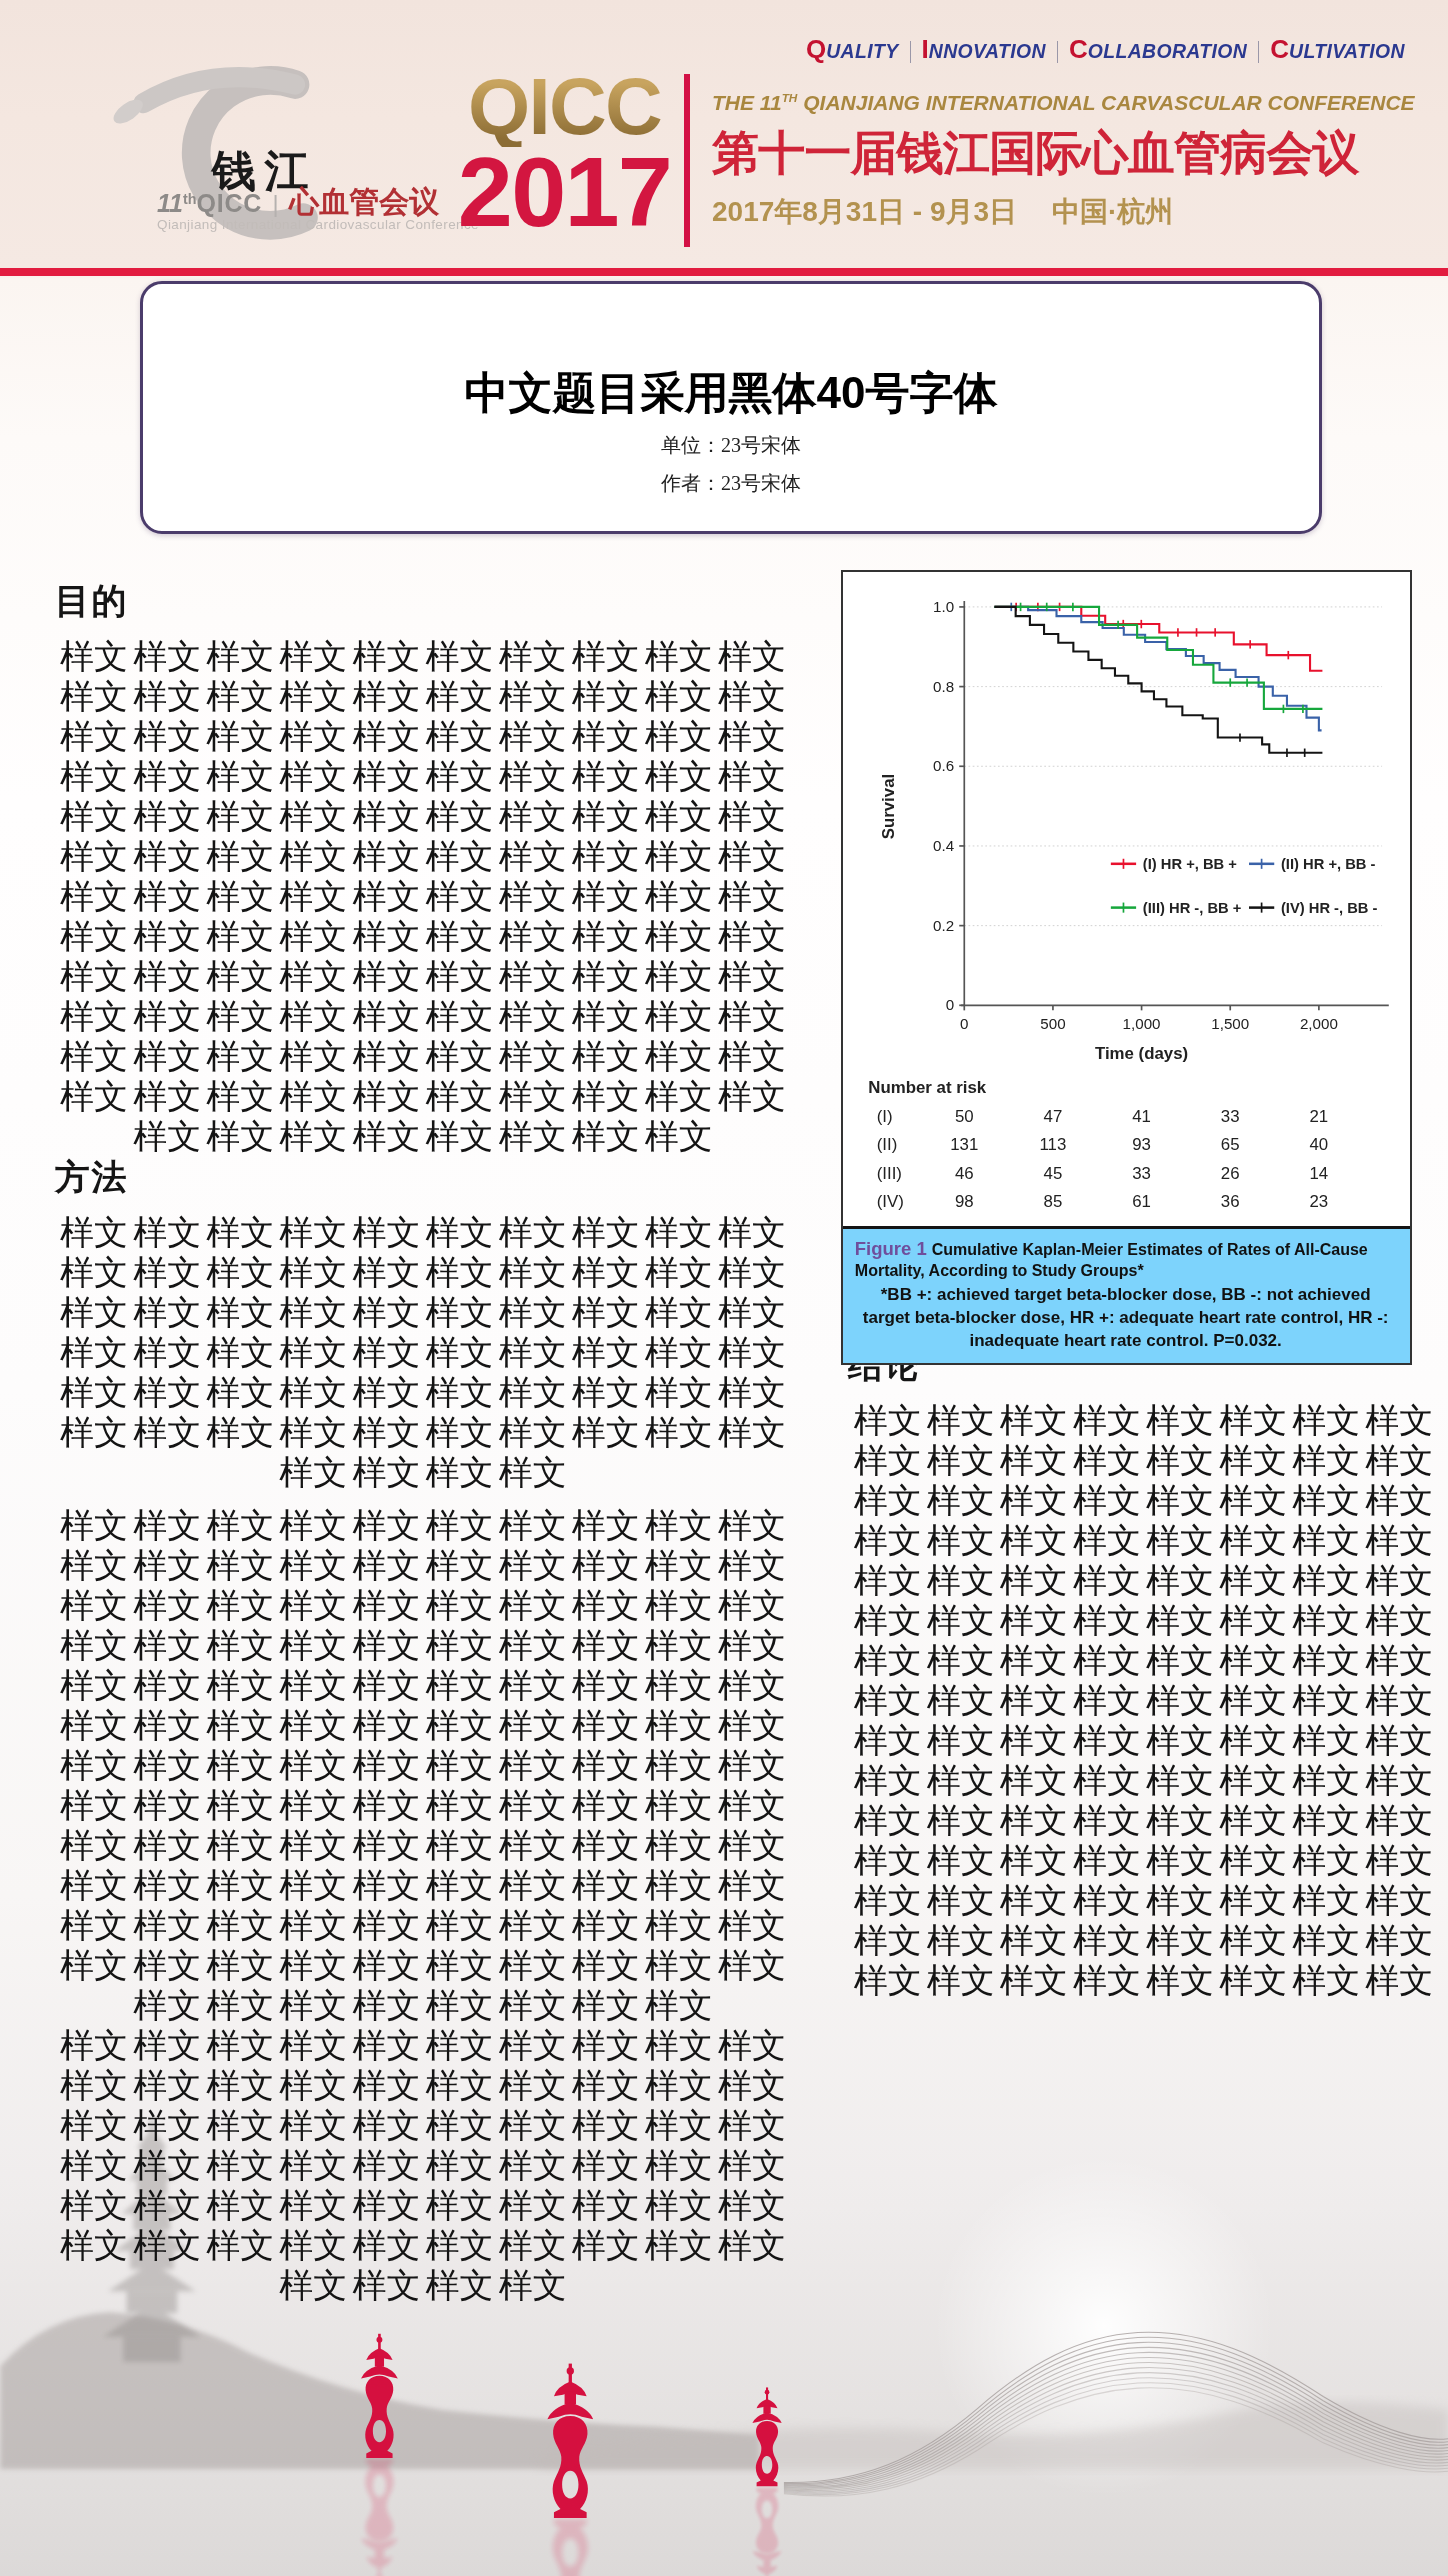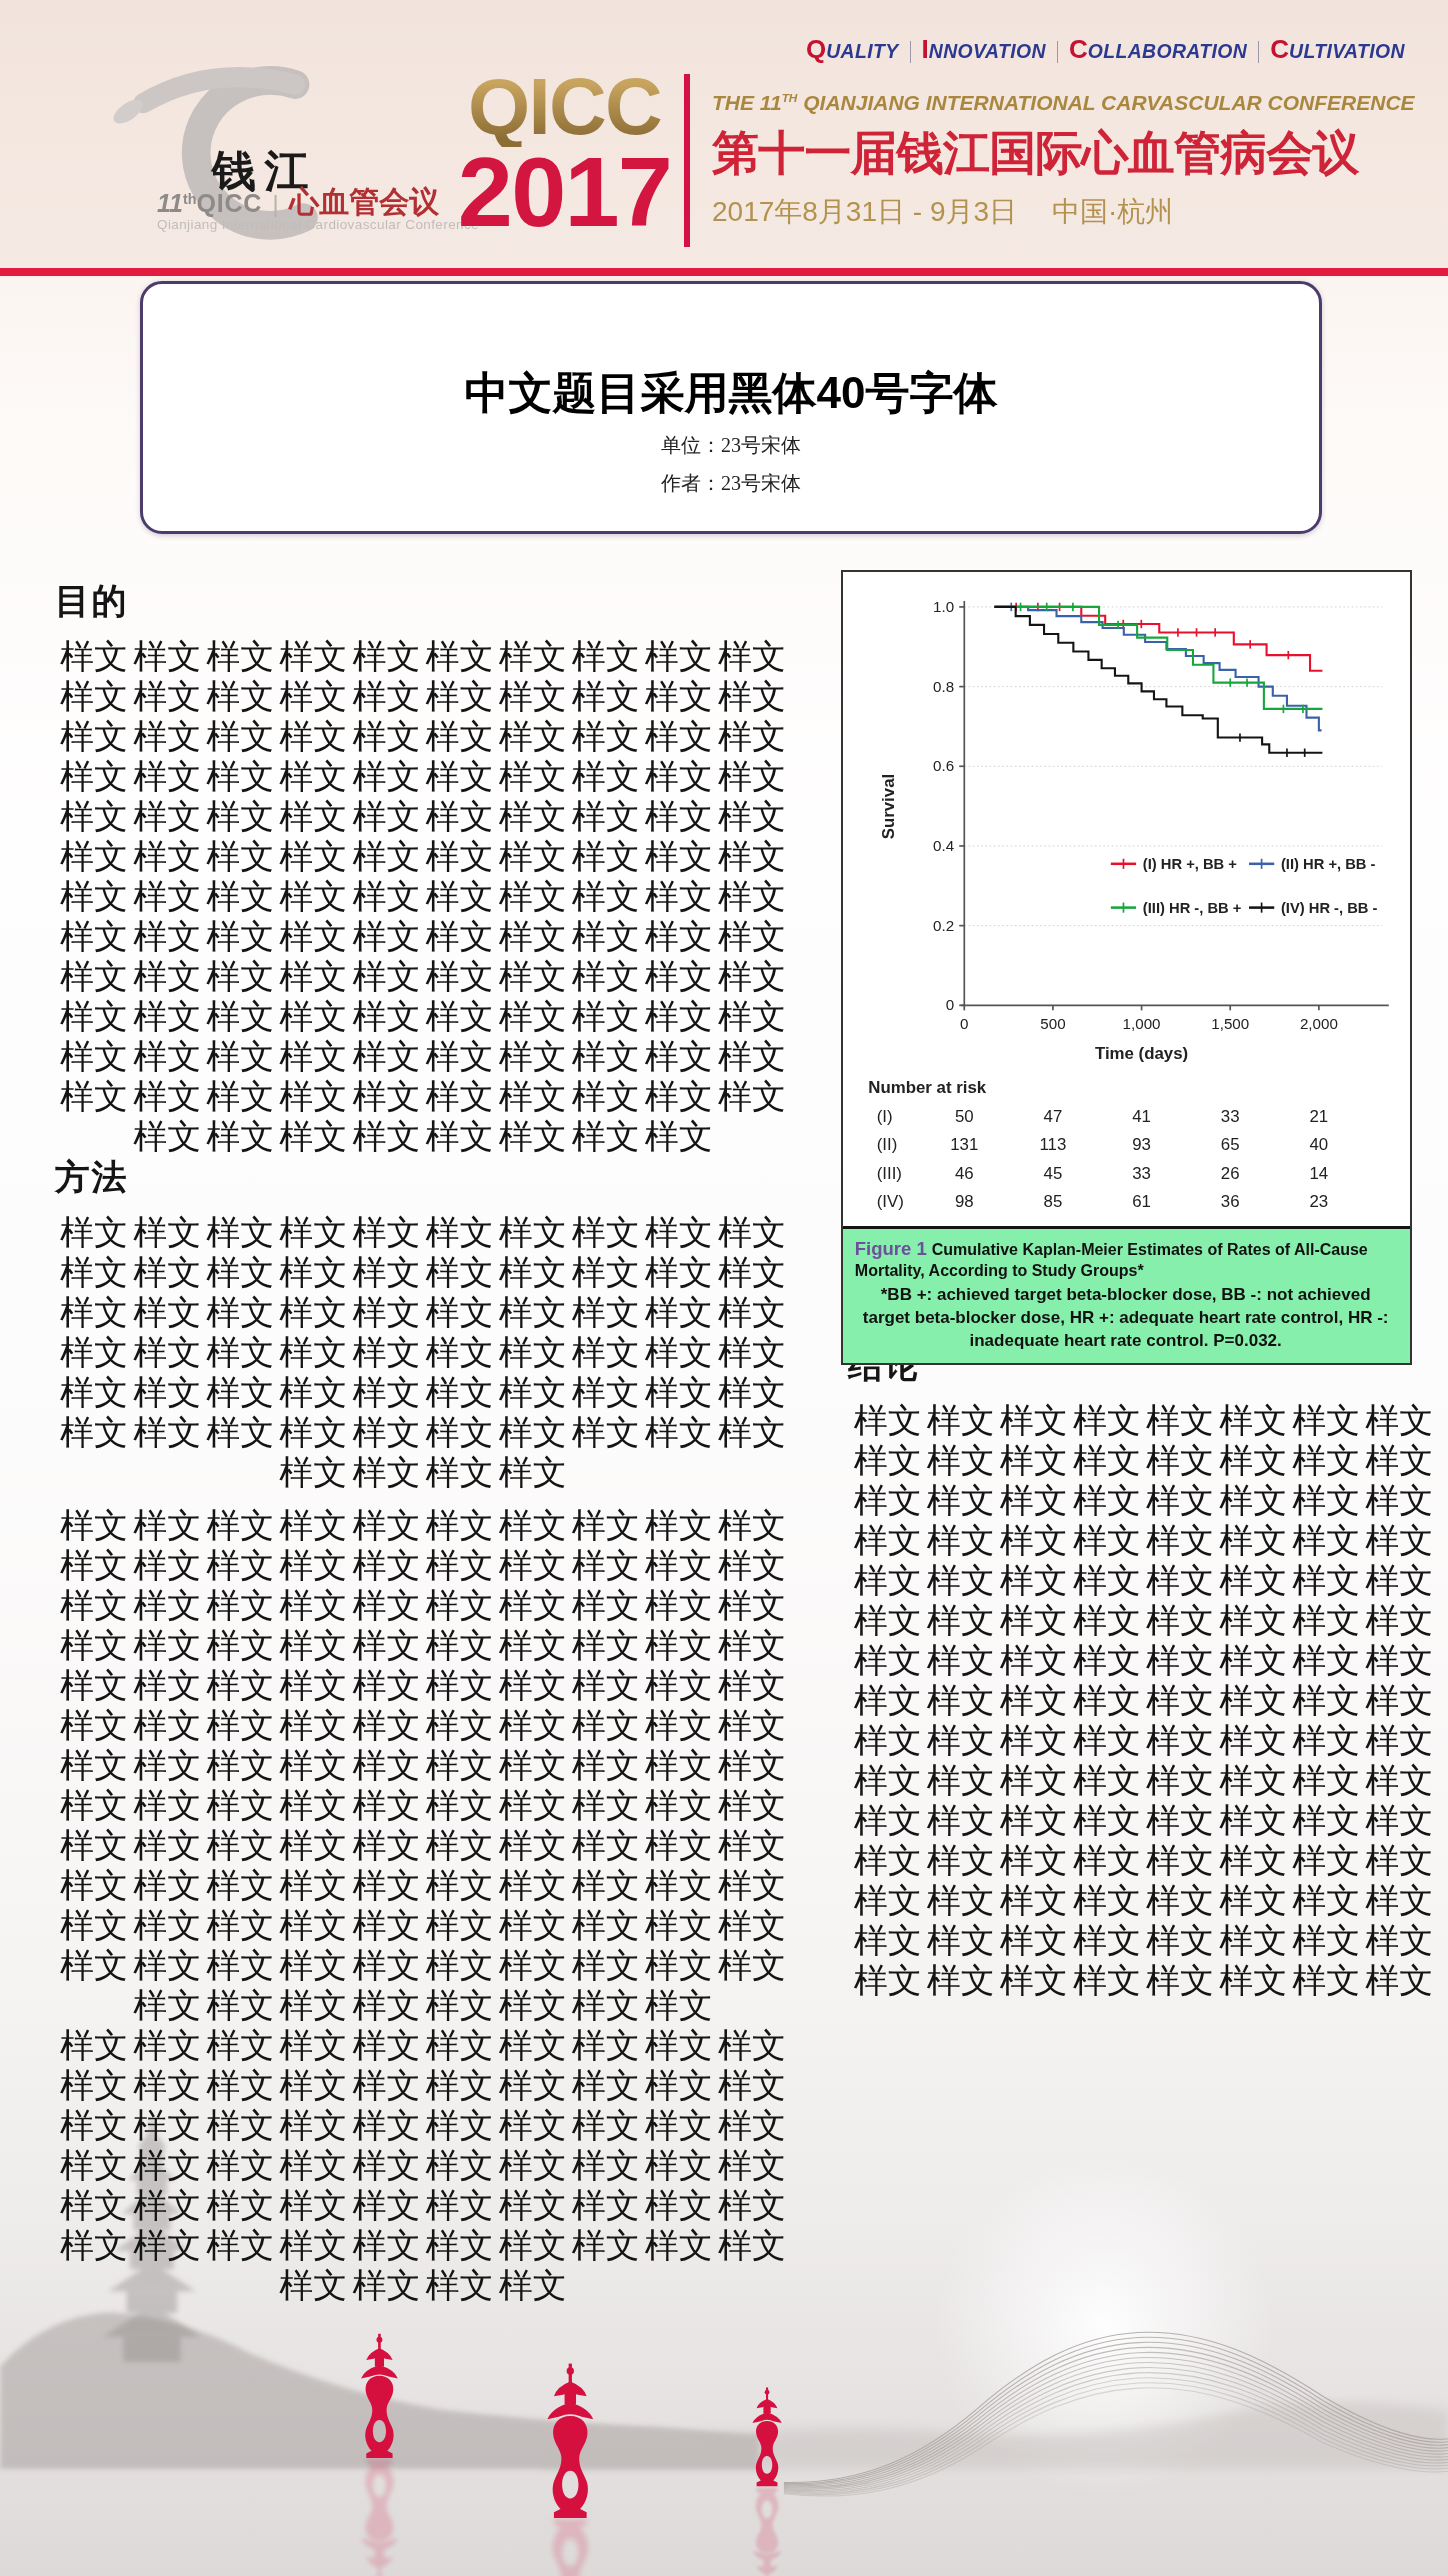--- a/index.html
+++ b/index.html
@@ -29,42 +29,42 @@
   .logo-sub{position:absolute;left:157px;top:217px;font-size:13.5px;color:#c2bcb9;letter-spacing:0.4px;}
   .brand{position:absolute;left:448px;top:67px;width:233px;text-align:center;line-height:1;}
   .brand-qicc{font-size:80px;font-weight:bold;letter-spacing:-1.7px;color:#a9873f;
     background:linear-gradient(180deg,#c8a45f 20%,#8c6d35 90%);-webkit-background-clip:text;background-clip:text;-webkit-text-fill-color:transparent;}
   .brand-year{font-size:99px;font-weight:bold;letter-spacing:-1.7px;color:#d31640;margin-top:-5px;}
   .hdr-divider{position:absolute;left:684px;top:74px;width:5.9px;height:173px;background:#d31145;}
   .hdr-right{position:absolute;left:712px;top:91px;white-space:nowrap;}
   .hdr-en{font-size:21px;font-weight:bold;font-style:italic;color:#a9873f;letter-spacing:0;}
   .hdr-en sup{font-size:11.8px;}
   .hdr-cn{font-size:47px;font-weight:bold;color:#cf2438;letter-spacing:-0.8px;margin-top:6.7px;}
-  .hdr-date{font-size:28px;font-weight:normal;color:#b3924f;margin-top:8.4px;}
+  .hdr-date{font-size:28px;font-weight:bold;color:#b3924f;margin-top:8.4px;}
   .hdr-date .venue{margin-left:35px;}
   .red-rule{position:absolute;left:0;top:268px;width:1449px;height:7.6px;background:#e21c3f;}
   
   .title-box{position:absolute;left:140px;top:281px;width:1182px;height:253px;background:#fff;
     border:3.4px solid #4b3c6b;border-radius:22px;box-sizing:border-box;text-align:center;
     box-shadow:0 1.7px 5px rgba(90,70,110,.25);}
   .title-main{margin-top:80px;font-size:44px;font-weight:bold;color:#000;}
   .title-sub{font-family:"Liberation Serif","DejaVu Serif",serif;font-size:20px;color:#222;line-height:29px;margin-top:8.4px;}
   
   .sec{position:absolute;color:#111;}
   .sec h2{margin:0 0 11.8px 1.7px;font-size:35px;font-weight:600;letter-spacing:1.7px;color:#151515;}
   .sec p{margin:0;font-family:"Liberation Serif","DejaVu Serif",serif;font-size:34px;line-height:40px;
     word-spacing:-3.4px;color:#141414;text-align:center;}
   .sec-purpose{left:53px;top:578px;width:740px;}
   .sec-methods{left:53px;top:1154px;width:740px;}
   .sec-results{left:53px;top:1506px;width:740px;}
   .sec-conclusion{left:846px;top:1342px;width:595px;}
   
   .figure-box{position:absolute;left:841px;top:570px;width:571px;background:#fff;
     border:2.5px solid #333;box-sizing:border-box;}
-  .fig-caption{background:#86efac;border-top:3.4px solid #141414;padding:8.4px 13.5px 10px 11.8px;
+  .fig-caption{background:#7dd3fc;border-top:3.4px solid #141414;padding:8.4px 13.5px 10px 11.8px;
     font-size:16px;font-weight:bold;color:#111;line-height:1.3;}
   .fig-tag{font-size:18.5px;font-weight:bold;color:#6f4e9c;margin-right:5px;}
   .fig-footnote{font-size:17px;font-weight:bold;color:#111;margin-top:1.7px;line-height:1.35;text-align:center;}
   svg text{font-family:"Liberation Sans","DejaVu Sans",sans-serif;fill:#222;}
   
   .deco{position:absolute;left:0;top:0;z-index:0;pointer-events:none;}
   .content{position:relative;z-index:1;}
 </style>
 </head>
 <body>

